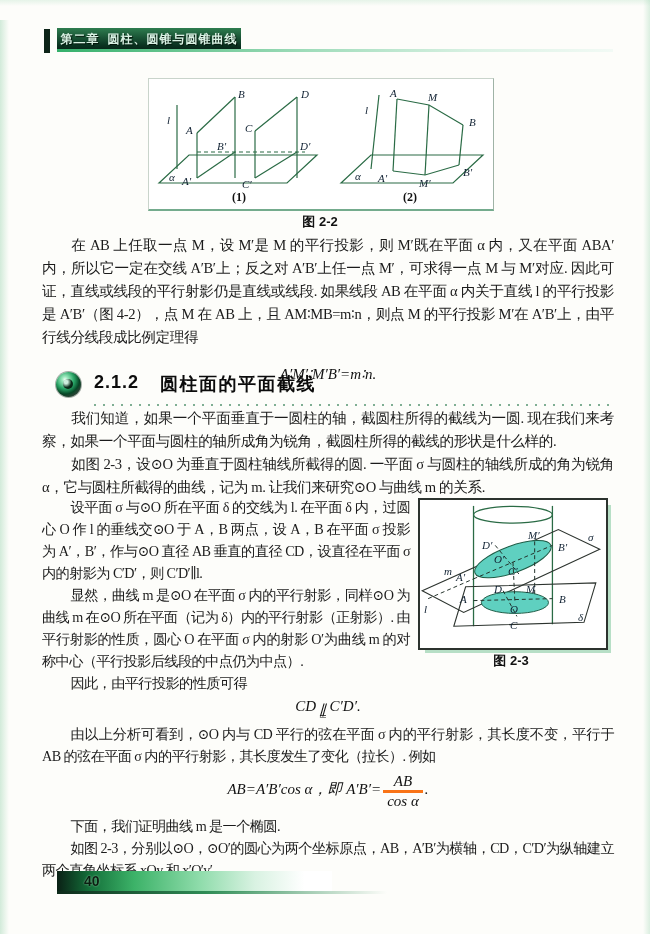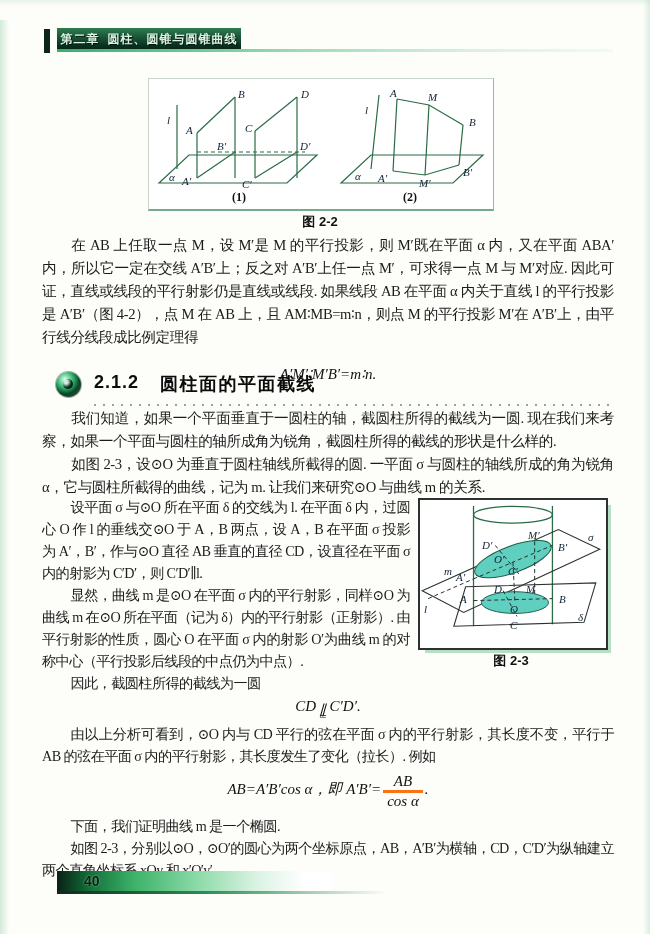--- a/index.html
+++ b/index.html
@@ -215,21 +215,21 @@
         <span class="fl" style="left:90px;top:120px">C</span>
         <span class="fl" style="left:74px;top:84px">D</span>
         <span class="fl" style="left:90px;top:104px">O</span>
         <span class="fl" style="left:106px;top:84px">M</span>
       </div>
       <div class="figcap cap23">图 2-3</div>
     </div>
 
     <p class="para">设平面 σ 与⊙O 所在平面 δ 的交线为 l. 在平面 δ 内，过圆心 O 作 l 的垂线交⊙O 于 A，B 两点，设 A，B 在平面 σ 投影为 A′，B′，作与⊙O 直径 AB 垂直的直径 CD，设直径在平面 σ 内的射影为 C′D′，则 C′D′∥l.</p>
     <p class="para">显然，曲线 m 是⊙O 在平面 σ 内的平行射影，同样⊙O 为曲线 m 在⊙O 所在平面（记为 δ）内的平行射影（正射影）. 由平行射影的性质，圆心 O 在平面 σ 内的射影 O′为曲线 m 的对称中心（平行投影后线段的中点仍为中点）.</p>
-    <p class="para">因此，截圆柱所得的截线为一圆</p>
+    <p class="para">因此，由平行投影的性质可得</p>
     <div class="formula f2">
       <span>CD</span><span class="eqpar">
           <span class="ep-t">∥</span>
           <span class="ep-b">=</span>
         </span><span>C′D′.</span>
     </div>
     <p class="para">由以上分析可看到，⊙O 内与 CD 平行的弦在平面 σ 内的平行射影，其长度不变，平行于 AB 的弦在平面 σ 内的平行射影，其长度发生了变化（拉长）. 例如</p>
     <div class="formula f3">
       <span>AB=A′B′cos α，即 A′B′=</span><span class="frac"><span class="frac-num">AB</span><span class="frac-den">cos α</span></span><span>.</span>
     </div>

